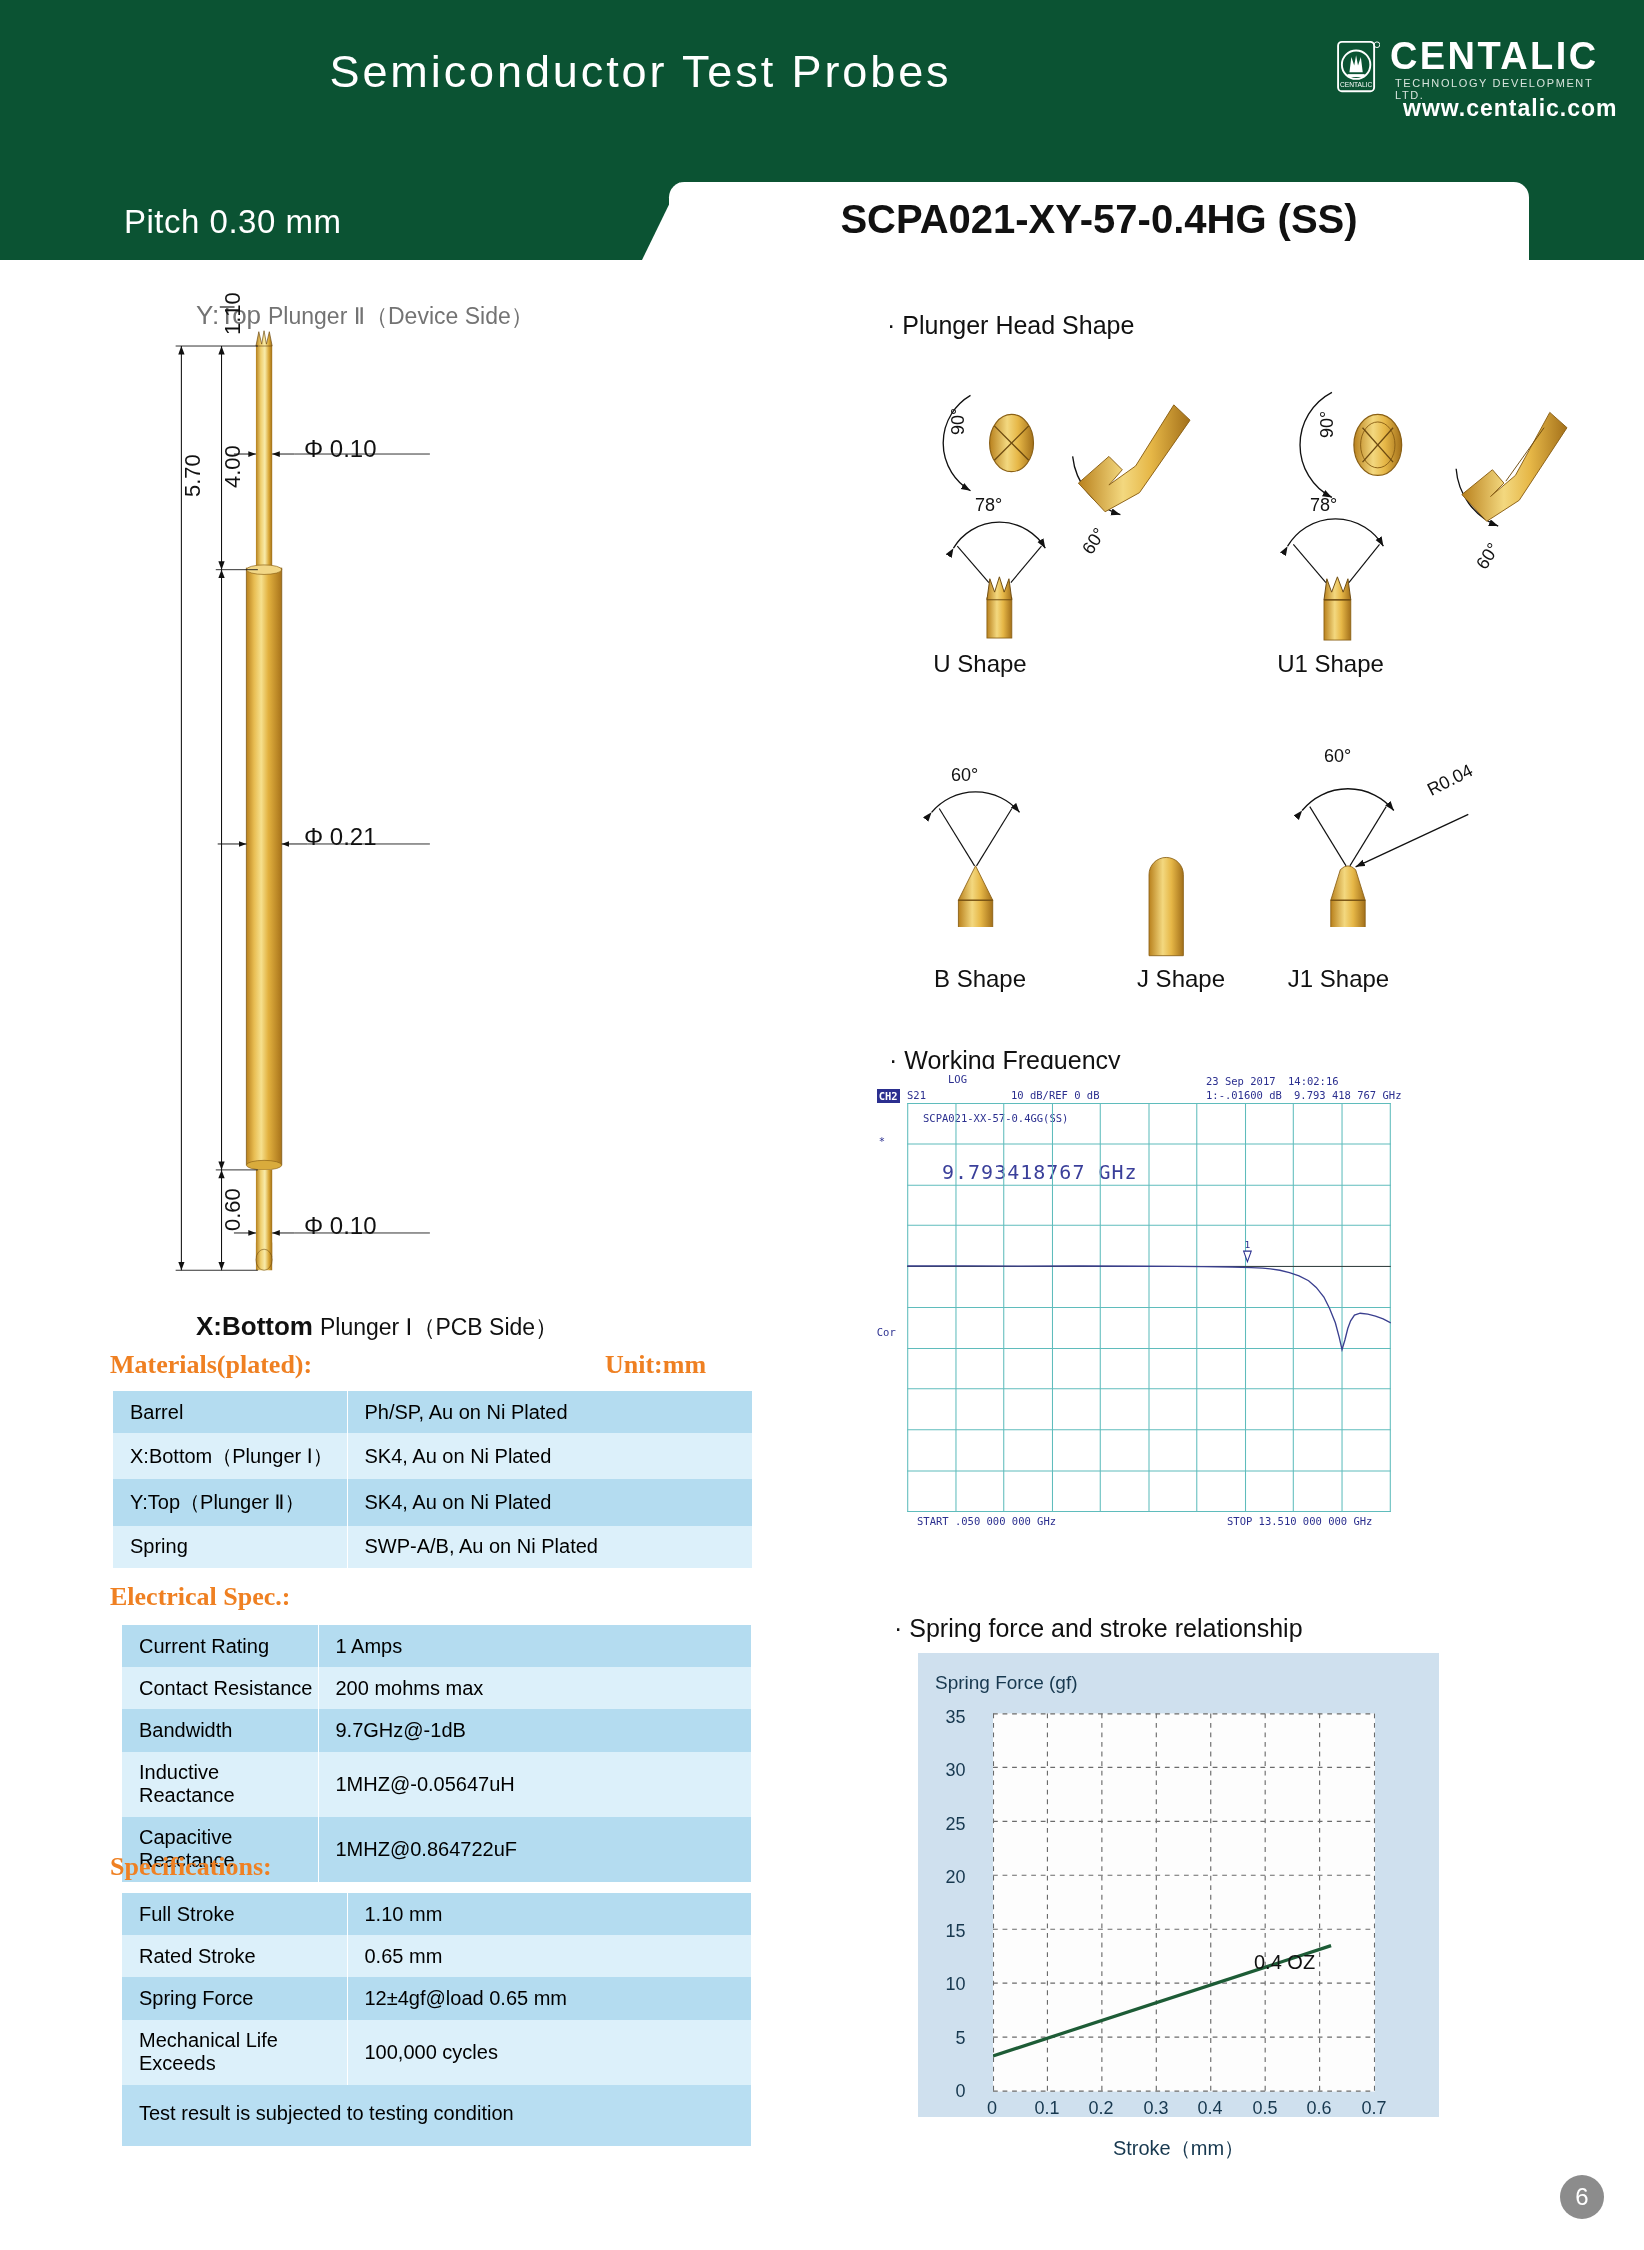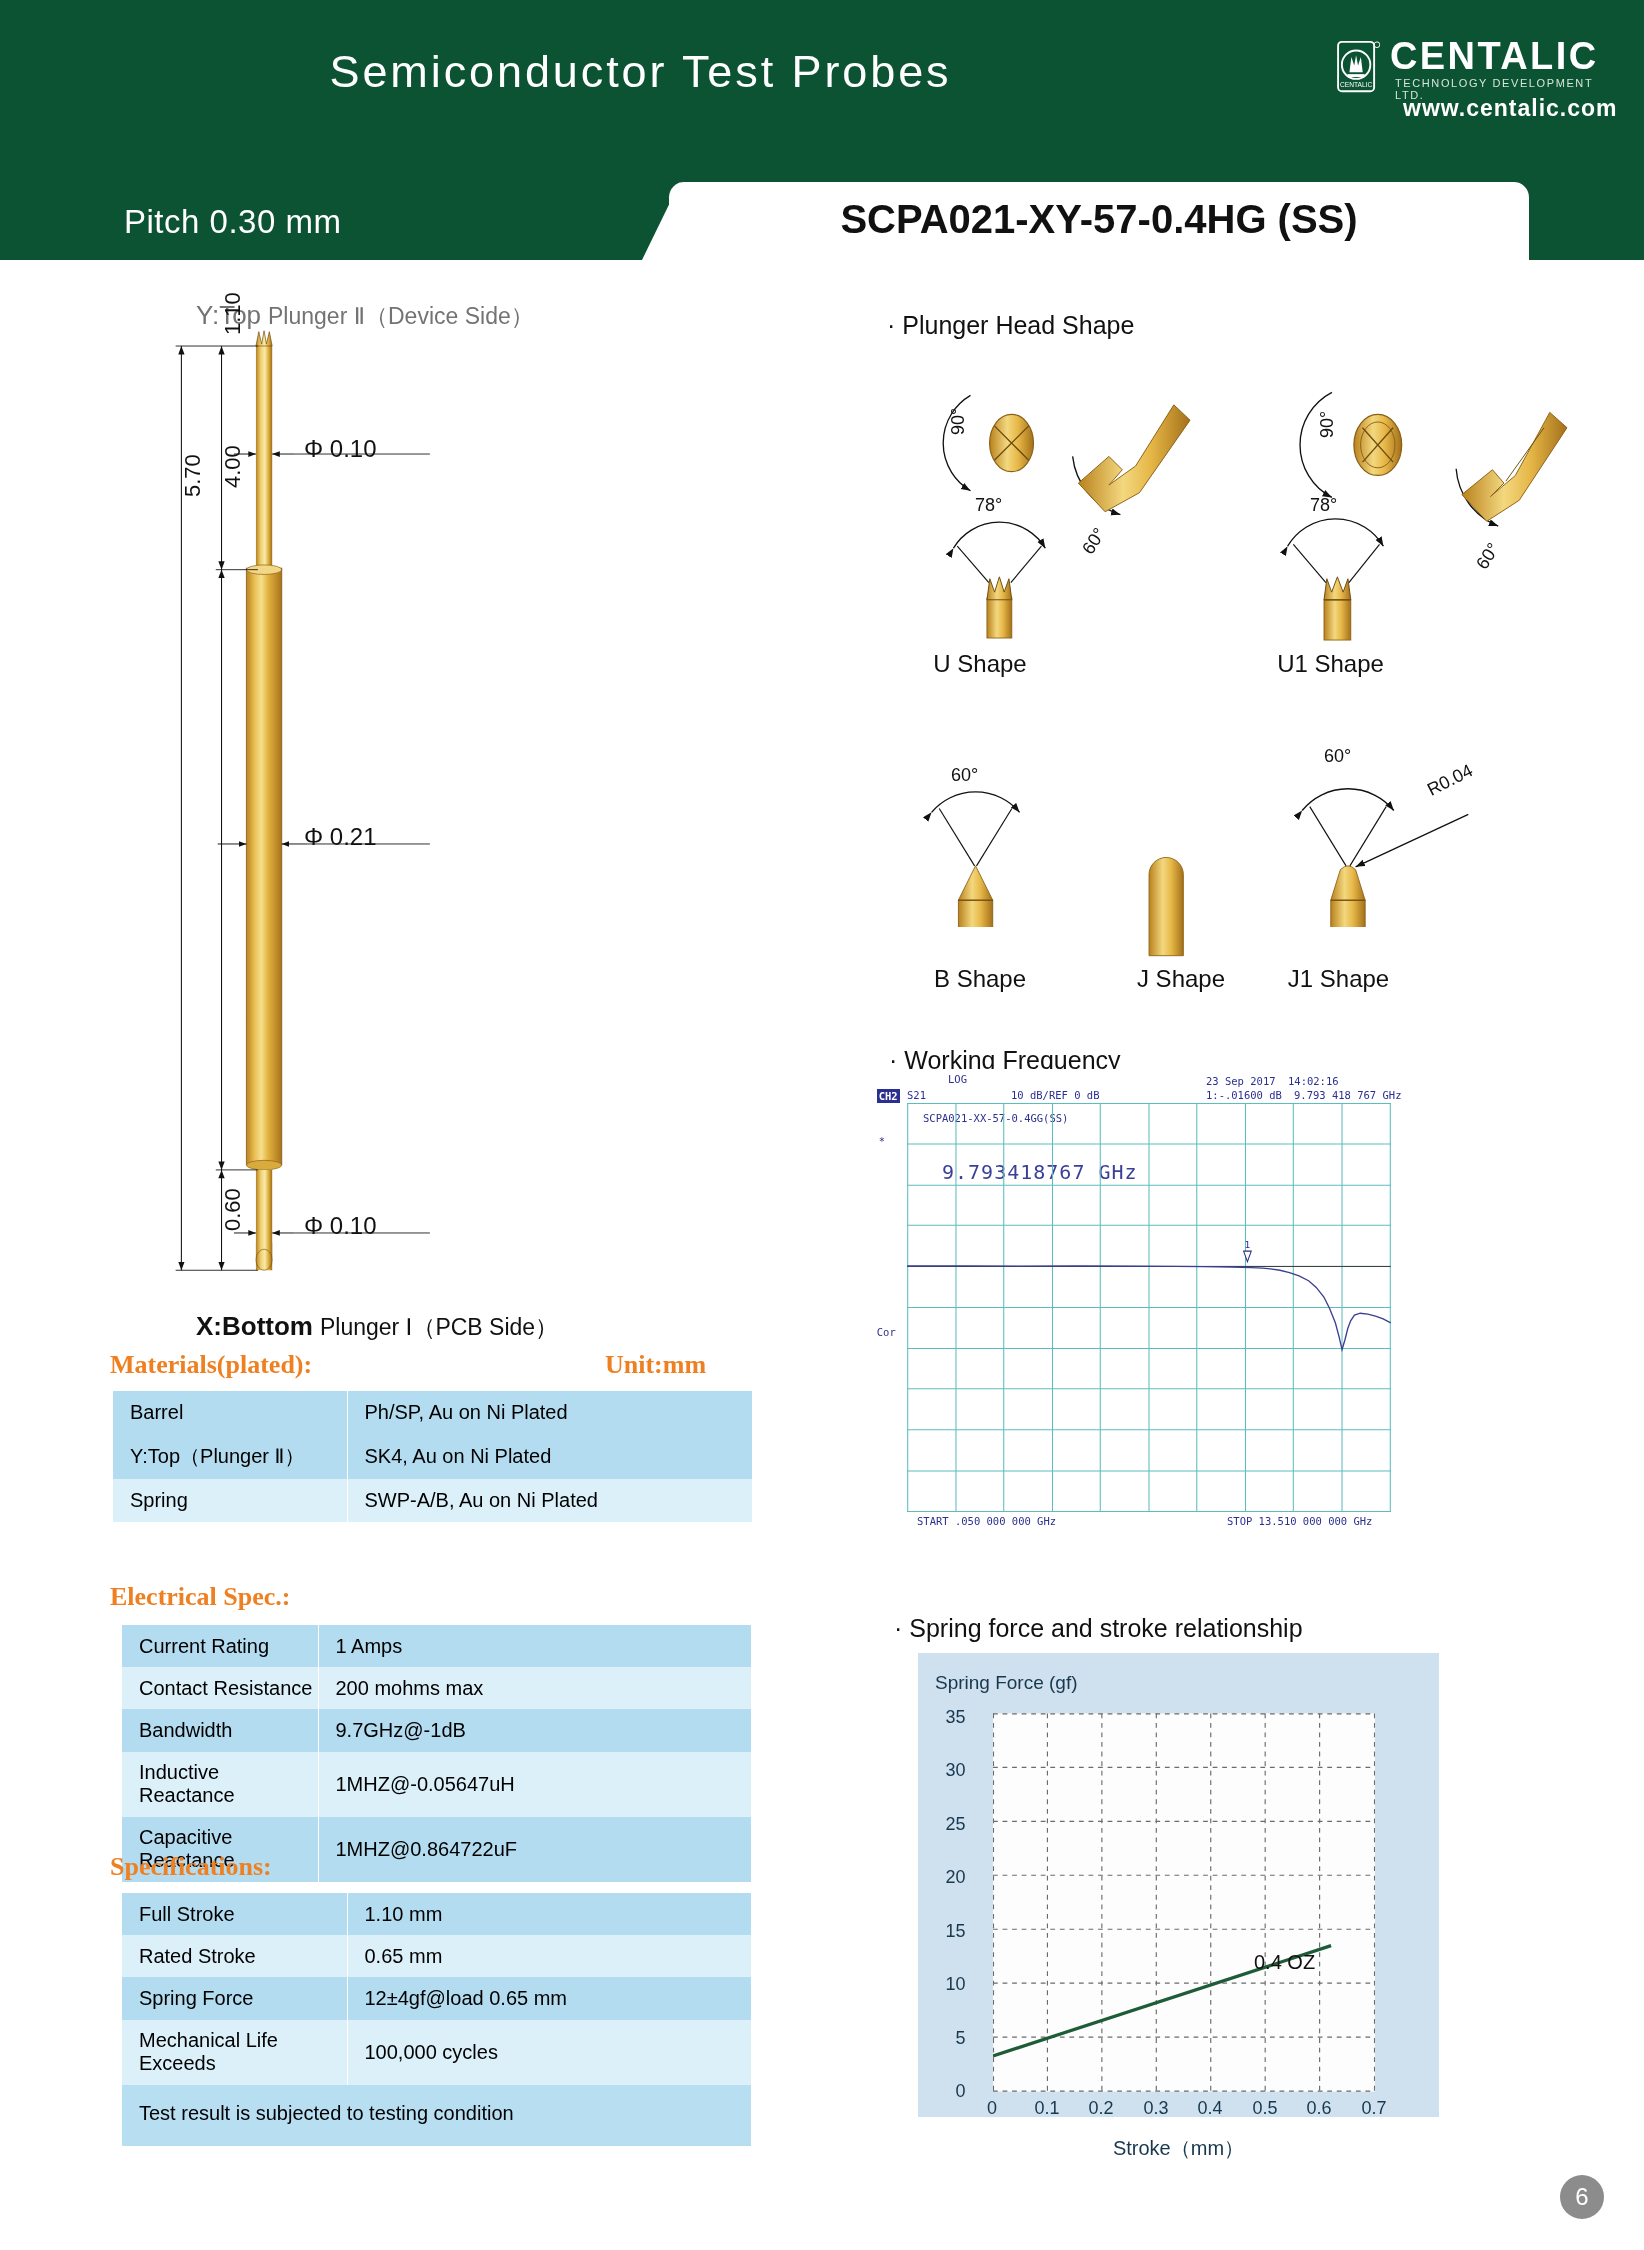--- a/index.html
+++ b/index.html
@@ -254,20 +254,24 @@
   </div>
 
   <div class="sec-head" style="left:110px; top:1350px;">Materials(plated):</div>
   <div class="unit-head" style="left:605px; top:1350px;">Unit:mm</div>
 
   <table class="tbl" style="left:113px; top:1391px; width:639px;">
     <tbody>
       <tr class="odd">
           <td class="sep" style="width:234px">Barrel</td>
           <td>Ph/SP, Au on Ni Plated</td>
+        </tr>
+      <tr class="even">
+          <td class="sep">X:Bottom（Plunger Ⅰ）</td>
+          <td>SK4, Au on Ni Plated</td>
         </tr>
       <tr class="odd">
           <td class="sep">Y:Top（Plunger Ⅱ）</td>
           <td>SK4, Au on Ni Plated</td>
         </tr>
       <tr class="even">
           <td class="sep">Spring</td>
           <td>SWP-A/B, Au on Ni Plated</td>
         </tr>
     </tbody>

